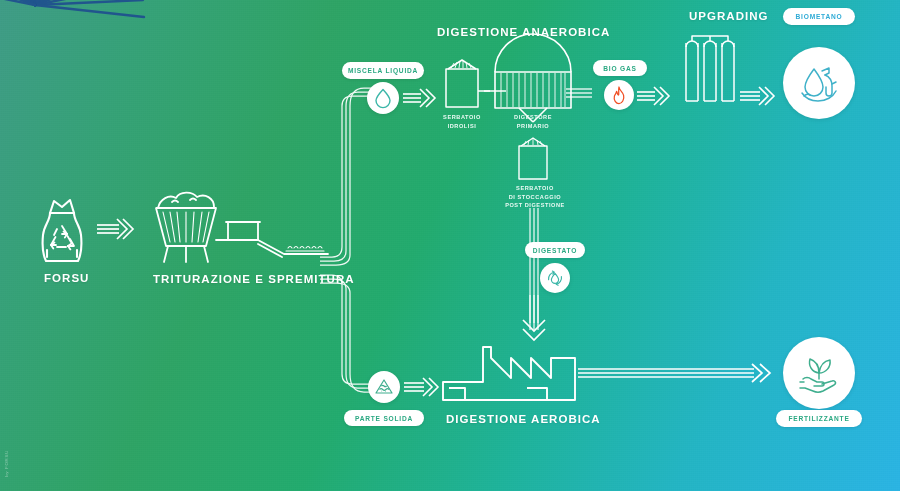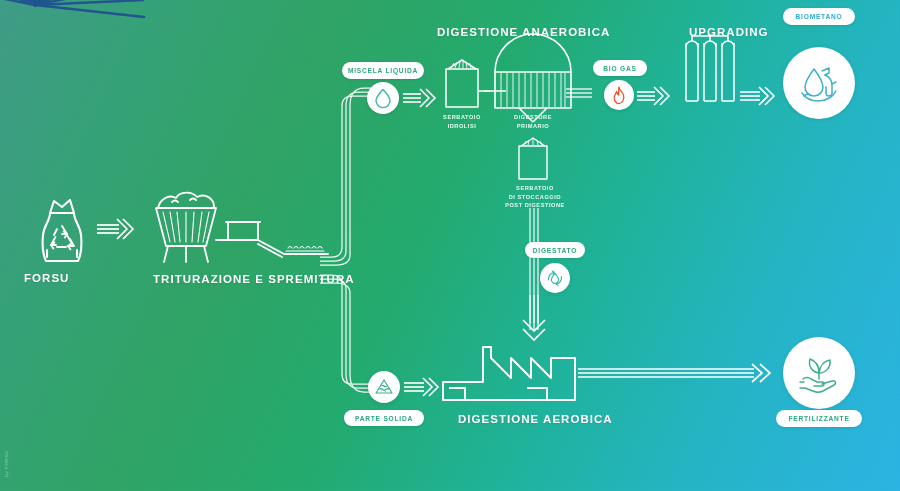--- a/index.html
+++ b/index.html
@@ -109,21 +109,21 @@
           <path d="M21 50 L23.3 53.6"></path>
         <path d="M40 44 L44 51 L38 51"></path>
         <path d="M38 51 L41.5 48.6"></path>
           <path d="M38 51 L40.4 54.4"></path>
         <path d="M27 34 L24 40"></path>
           <path d="M41 47 L37.5 41"></path>
           <path d="M27 52 L36 52"></path>
       </g>
     </svg>
   </div>
-  <div class="lbl lbl-main" style="left:24px; top:272px;">FORSU</div>
+  <div class="lbl lbl-main" style="left:44px; top:272px;">FORSU</div>
 
   <div class="svgwrap" style="left:97px; top:218px;">
     <svg width="38" height="22" viewBox="0 0 38 22">
       <g fill="none" stroke="#ffffff" stroke-width="1.7">
         <line x1="0" y1="7" x2="22" y2="7"></line>
           <line x1="0" y1="11" x2="22" y2="11"></line>
           <line x1="0" y1="15" x2="22" y2="15"></line>
         <polyline points="20,1 30,11 20,21"></polyline>
         <polyline points="26,1 36,11 26,21"></polyline>
       </g>
@@ -322,21 +322,21 @@
       <g fill="none" stroke="#ffffff" stroke-width="1.6">
         <line x1="0" y1="6" x2="18" y2="6"></line>
           <line x1="0" y1="10" x2="18" y2="10"></line>
           <line x1="0" y1="14" x2="18" y2="14"></line>
         <polyline points="17,1 26,10 17,19"></polyline>
           <polyline points="23,1 32,10 23,19"></polyline>
       </g>
     </svg>
   </div>
 
-  <div class="lbl lbl-main" style="left:671px; top:26px;padding-left:18px;">UPGRADING</div>
+  <div class="lbl lbl-main" style="left:671px; top:10px;padding-left:18px;">UPGRADING</div>
   <div class="svgwrap" style="left:680px; top:35px;">
     <svg width="62" height="72" viewBox="0 0 62 72">
       <g fill="none" stroke="#ffffff" stroke-width="1.5" stroke-linejoin="round">
         <path d="M6 8 L6 66"></path>
           <path d="M18 8 L18 66"></path>
         <path d="M24 8 L24 66"></path>
           <path d="M36 8 L36 66"></path>
         <path d="M42 8 L42 66"></path>
           <path d="M54 8 L54 66"></path>
         <path d="M6 12 A6 6 0 0 1 18 12"></path>
@@ -438,21 +438,21 @@
 
   <div class="svgwrap" style="left:441px; top:340px;">
     <svg width="136" height="62" viewBox="0 0 136 62">
       <g fill="none" stroke="#ffffff" stroke-width="1.9" stroke-linejoin="round">
         <path d="M2 42 L2 60 L134 60 L134 18 L110 18 L110 38 L90 18 L90 38 L70 18 L70 38 L50 18 L50 7 L42 7 L42 42 Z"></path>
         <path d="M8 48 L24 48 L24 60"></path>
         <path d="M86 48 L106 48 L106 60"></path>
       </g>
     </svg>
   </div>
-  <div class="lbl lbl-main" style="left:458px; top:413px;text-align:right;">DIGESTIONE AEROBICA</div>
+  <div class="lbl lbl-main" style="left:446px; top:413px;text-align:right;">DIGESTIONE AEROBICA</div>
 
   <div class="svgwrap" style="left:578px; top:362px;">
     <svg width="196" height="24" viewBox="0 0 196 24">
       <g fill="none" stroke="#ffffff" stroke-width="1.7">
         <line x1="0" y1="7" x2="176" y2="7"></line>
           <line x1="0" y1="11" x2="176" y2="11"></line>
           <line x1="0" y1="15" x2="176" y2="15"></line>
         <polyline points="174,2 184,11 174,20"></polyline>
           <polyline points="182,2 192,11 182,20"></polyline>
       </g>

